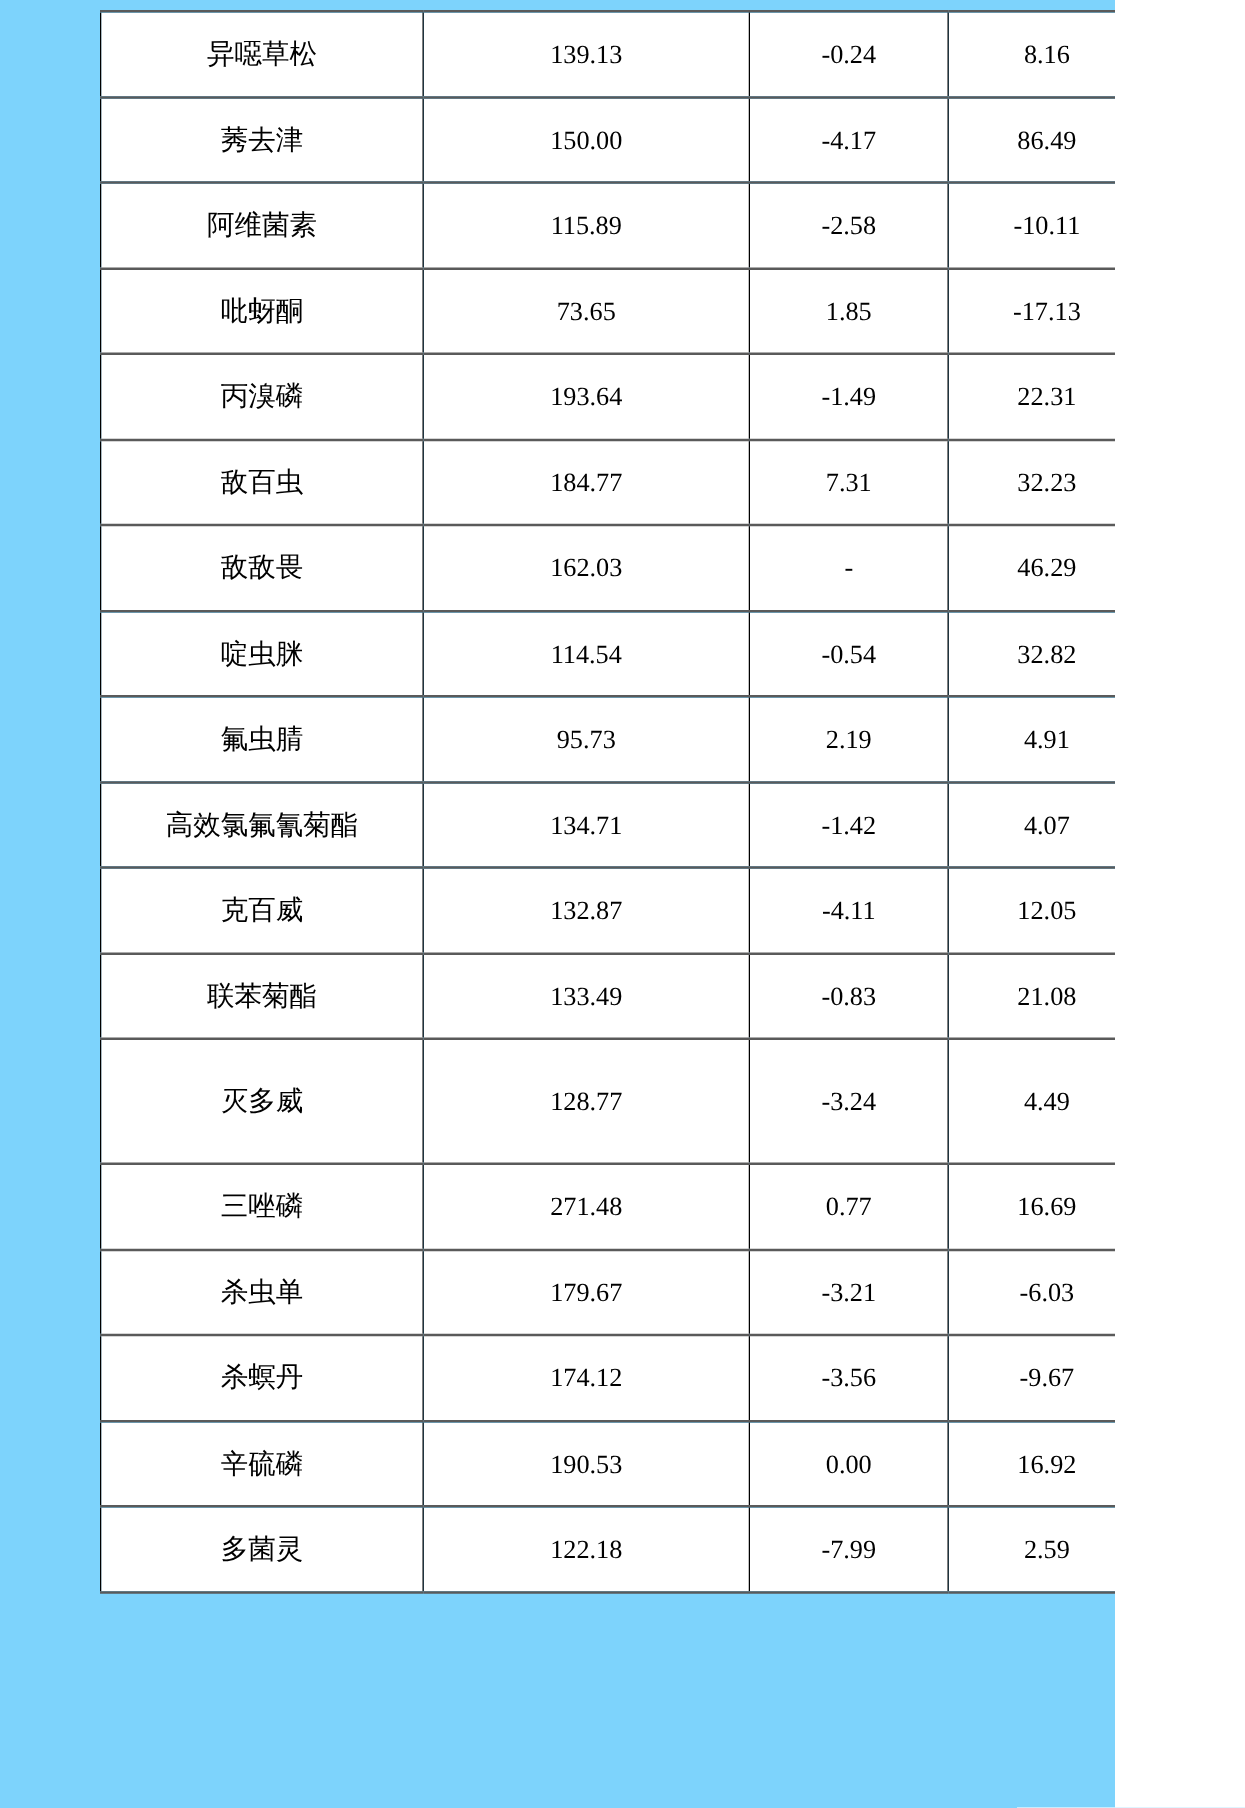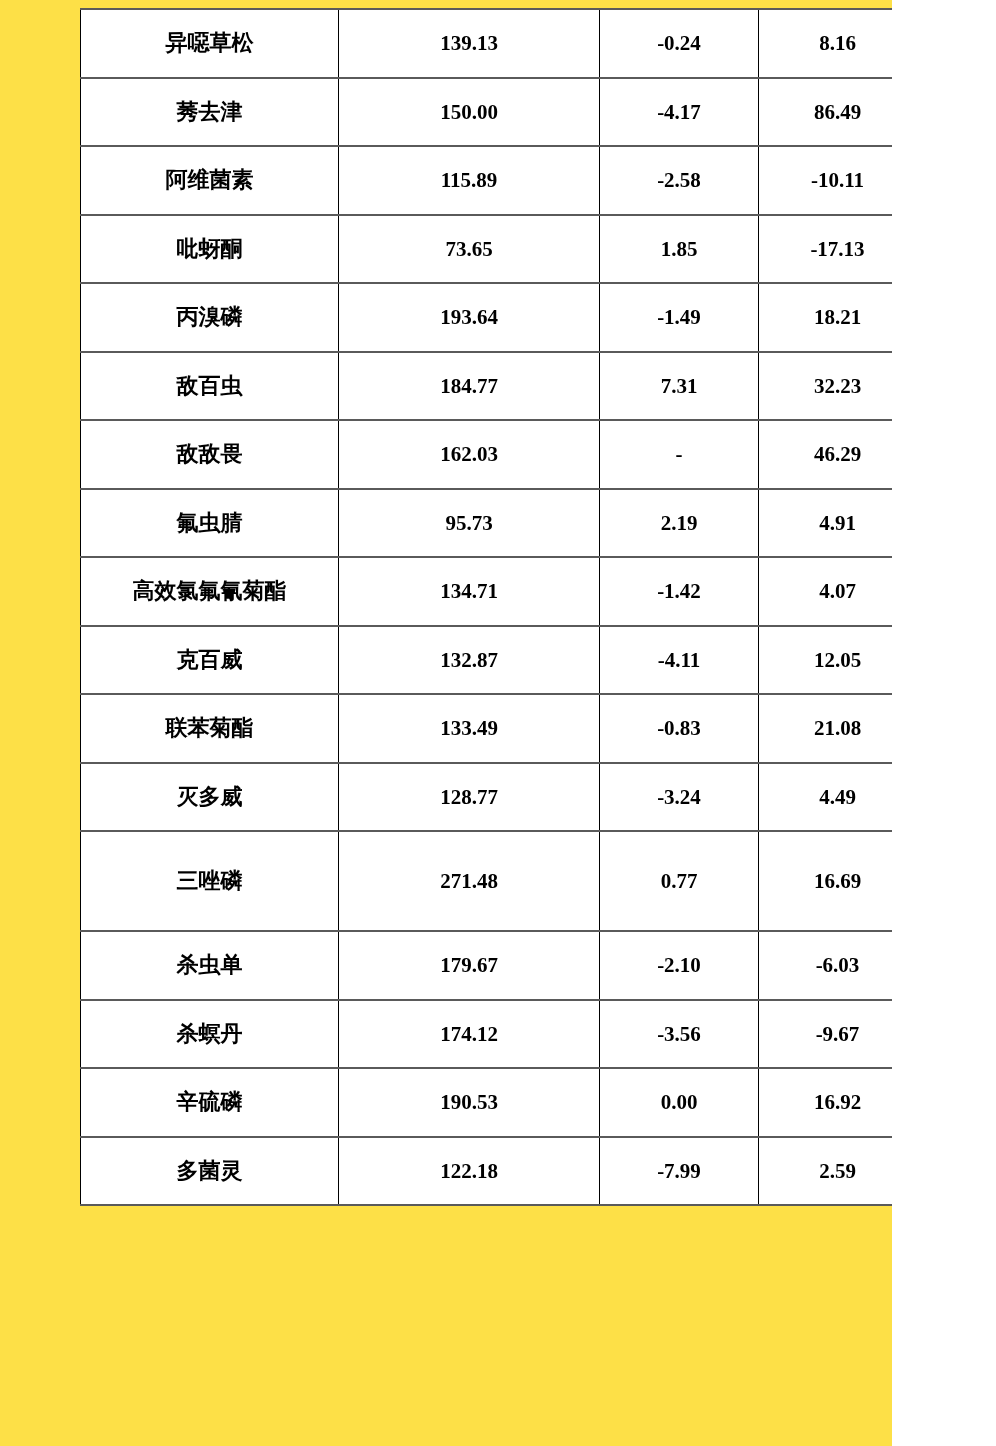--- a/index.html
+++ b/index.html
@@ -11,23 +11,22 @@
     width: 996px;
     height: 1446px;
     font-family: "Liberation Serif", "DejaVu Serif", serif;
     color: #000000;
     position: relative;
   }
   .page {
     position: relative;
     width: 892px;
     height: 1446px;
-    background: #fde047;
+    background: #7dd3fc;
     overflow: hidden;
-    font-weight: bold;
   }
   table.data-table {
     position: absolute;
     left: 80px;
     top: 8px;
     width: 836px;
     border-collapse: collapse;
     table-layout: fixed;
   }
   col.c1 { width: 258px; }
@@ -90,33 +89,39 @@
         <tr>
     <td class="name-cell"><span>吡蚜酮</span></td>
     <td class="num-cell"><span>73.65</span></td>
     <td class="num-cell"><span>1.85</span></td>
     <td class="num-cell"><span>-17.13</span></td>
   </tr>
         <tr>
     <td class="name-cell"><span>丙溴磷</span></td>
     <td class="num-cell"><span>193.64</span></td>
     <td class="num-cell"><span>-1.49</span></td>
-    <td class="num-cell"><span>18.21</span></td>
+    <td class="num-cell"><span>22.31</span></td>
   </tr>
         <tr>
     <td class="name-cell"><span>敌百虫</span></td>
     <td class="num-cell"><span>184.77</span></td>
     <td class="num-cell"><span>7.31</span></td>
     <td class="num-cell"><span>32.23</span></td>
   </tr>
         <tr>
     <td class="name-cell"><span>敌敌畏</span></td>
     <td class="num-cell"><span>162.03</span></td>
     <td class="num-cell"><span>-</span></td>
     <td class="num-cell"><span>46.29</span></td>
+  </tr>
+        <tr>
+    <td class="name-cell"><span>啶虫脒</span></td>
+    <td class="num-cell"><span>114.54</span></td>
+    <td class="num-cell"><span>-0.54</span></td>
+    <td class="num-cell"><span>32.82</span></td>
   </tr>
         <tr>
     <td class="name-cell"><span>氟虫腈</span></td>
     <td class="num-cell"><span>95.73</span></td>
     <td class="num-cell"><span>2.19</span></td>
     <td class="num-cell"><span>4.91</span></td>
   </tr>
         <tr>
     <td class="name-cell"><span>高效氯氟氰菊酯</span></td>
     <td class="num-cell"><span>134.71</span></td>
@@ -143,21 +148,21 @@
   </tr>
         <tr>
     <td class="name-cell"><span>三唑磷</span></td>
     <td class="num-cell"><span>271.48</span></td>
     <td class="num-cell"><span>0.77</span></td>
     <td class="num-cell"><span>16.69</span></td>
   </tr>
         <tr>
     <td class="name-cell"><span>杀虫单</span></td>
     <td class="num-cell"><span>179.67</span></td>
-    <td class="num-cell"><span>-2.10</span></td>
+    <td class="num-cell"><span>-3.21</span></td>
     <td class="num-cell"><span>-6.03</span></td>
   </tr>
         <tr>
     <td class="name-cell"><span>杀螟丹</span></td>
     <td class="num-cell"><span>174.12</span></td>
     <td class="num-cell"><span>-3.56</span></td>
     <td class="num-cell"><span>-9.67</span></td>
   </tr>
         <tr>
     <td class="name-cell"><span>辛硫磷</span></td>

